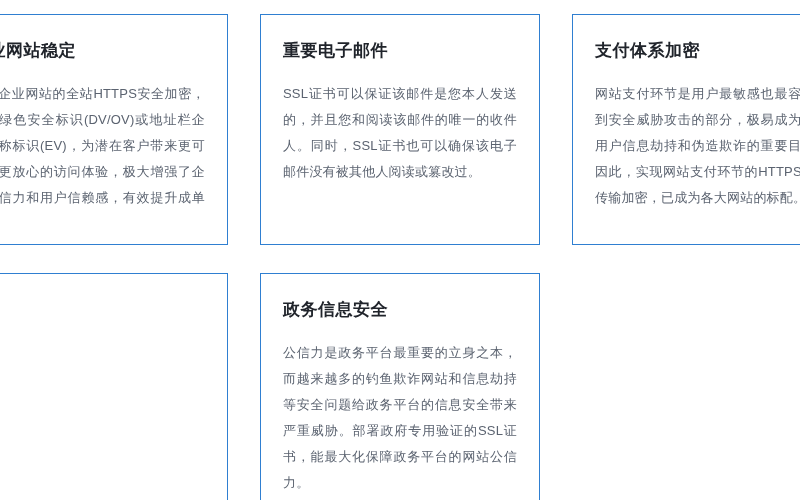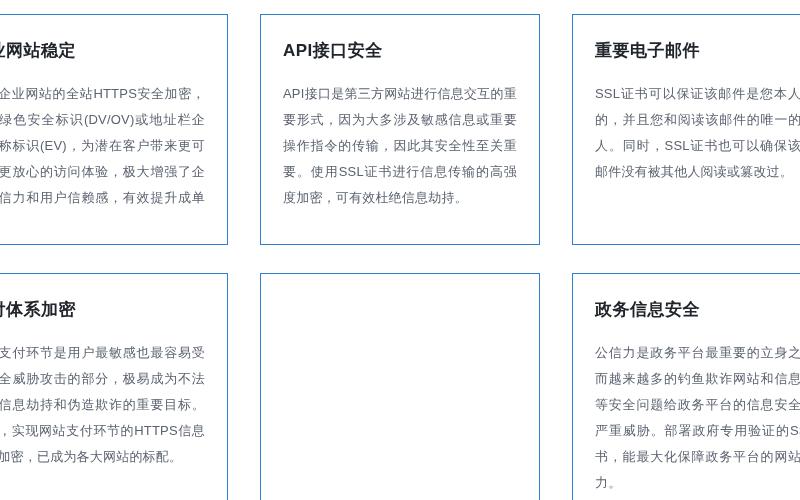--- a/index.html
+++ b/index.html
@@ -53,24 +53,20 @@
 </head>
 <body>
 
 <div id="grid">
 
   <div class="card">
     <h3 class="card-title">企业网站稳定</h3>
     <p class="card-body">启用企业网站的全站HTTPS安全加密，激活绿色安全标识(DV/OV)或地址栏企业名称标识(EV)，为潜在客户带来更可信、更放心的访问体验，极大增强了企业诚信力和用户信赖感，有效提升成单率。</p>
   </div>
 
-  <div class="card">
-    <h3 class="card-title">API接口安全</h3>
-    <p class="card-body">API接口是第三方网站进行信息交互的重要形式，因为大多涉及敏感信息或重要操作指令的传输，因此其安全性至关重要。使用SSL证书进行信息传输的高强度加密，可有效杜绝信息劫持。</p>
-  </div>
 
   <div class="card">
     <h3 class="card-title">重要电子邮件</h3>
     <p class="card-body">SSL证书可以保证该邮件是您本人发送的，并且您和阅读该邮件的唯一的收件人。同时，SSL证书也可以确保该电子邮件没有被其他人阅读或篡改过。</p>
   </div>
 
   <div class="card">
     <h3 class="card-title">支付体系加密</h3>
     <p class="card-body">网站支付环节是用户最敏感也最容易受到安全威胁攻击的部分，极易成为不法用户信息劫持和伪造欺诈的重要目标。因此，实现网站支付环节的HTTPS信息传输加密，已成为各大网站的标配。</p>
   </div>

